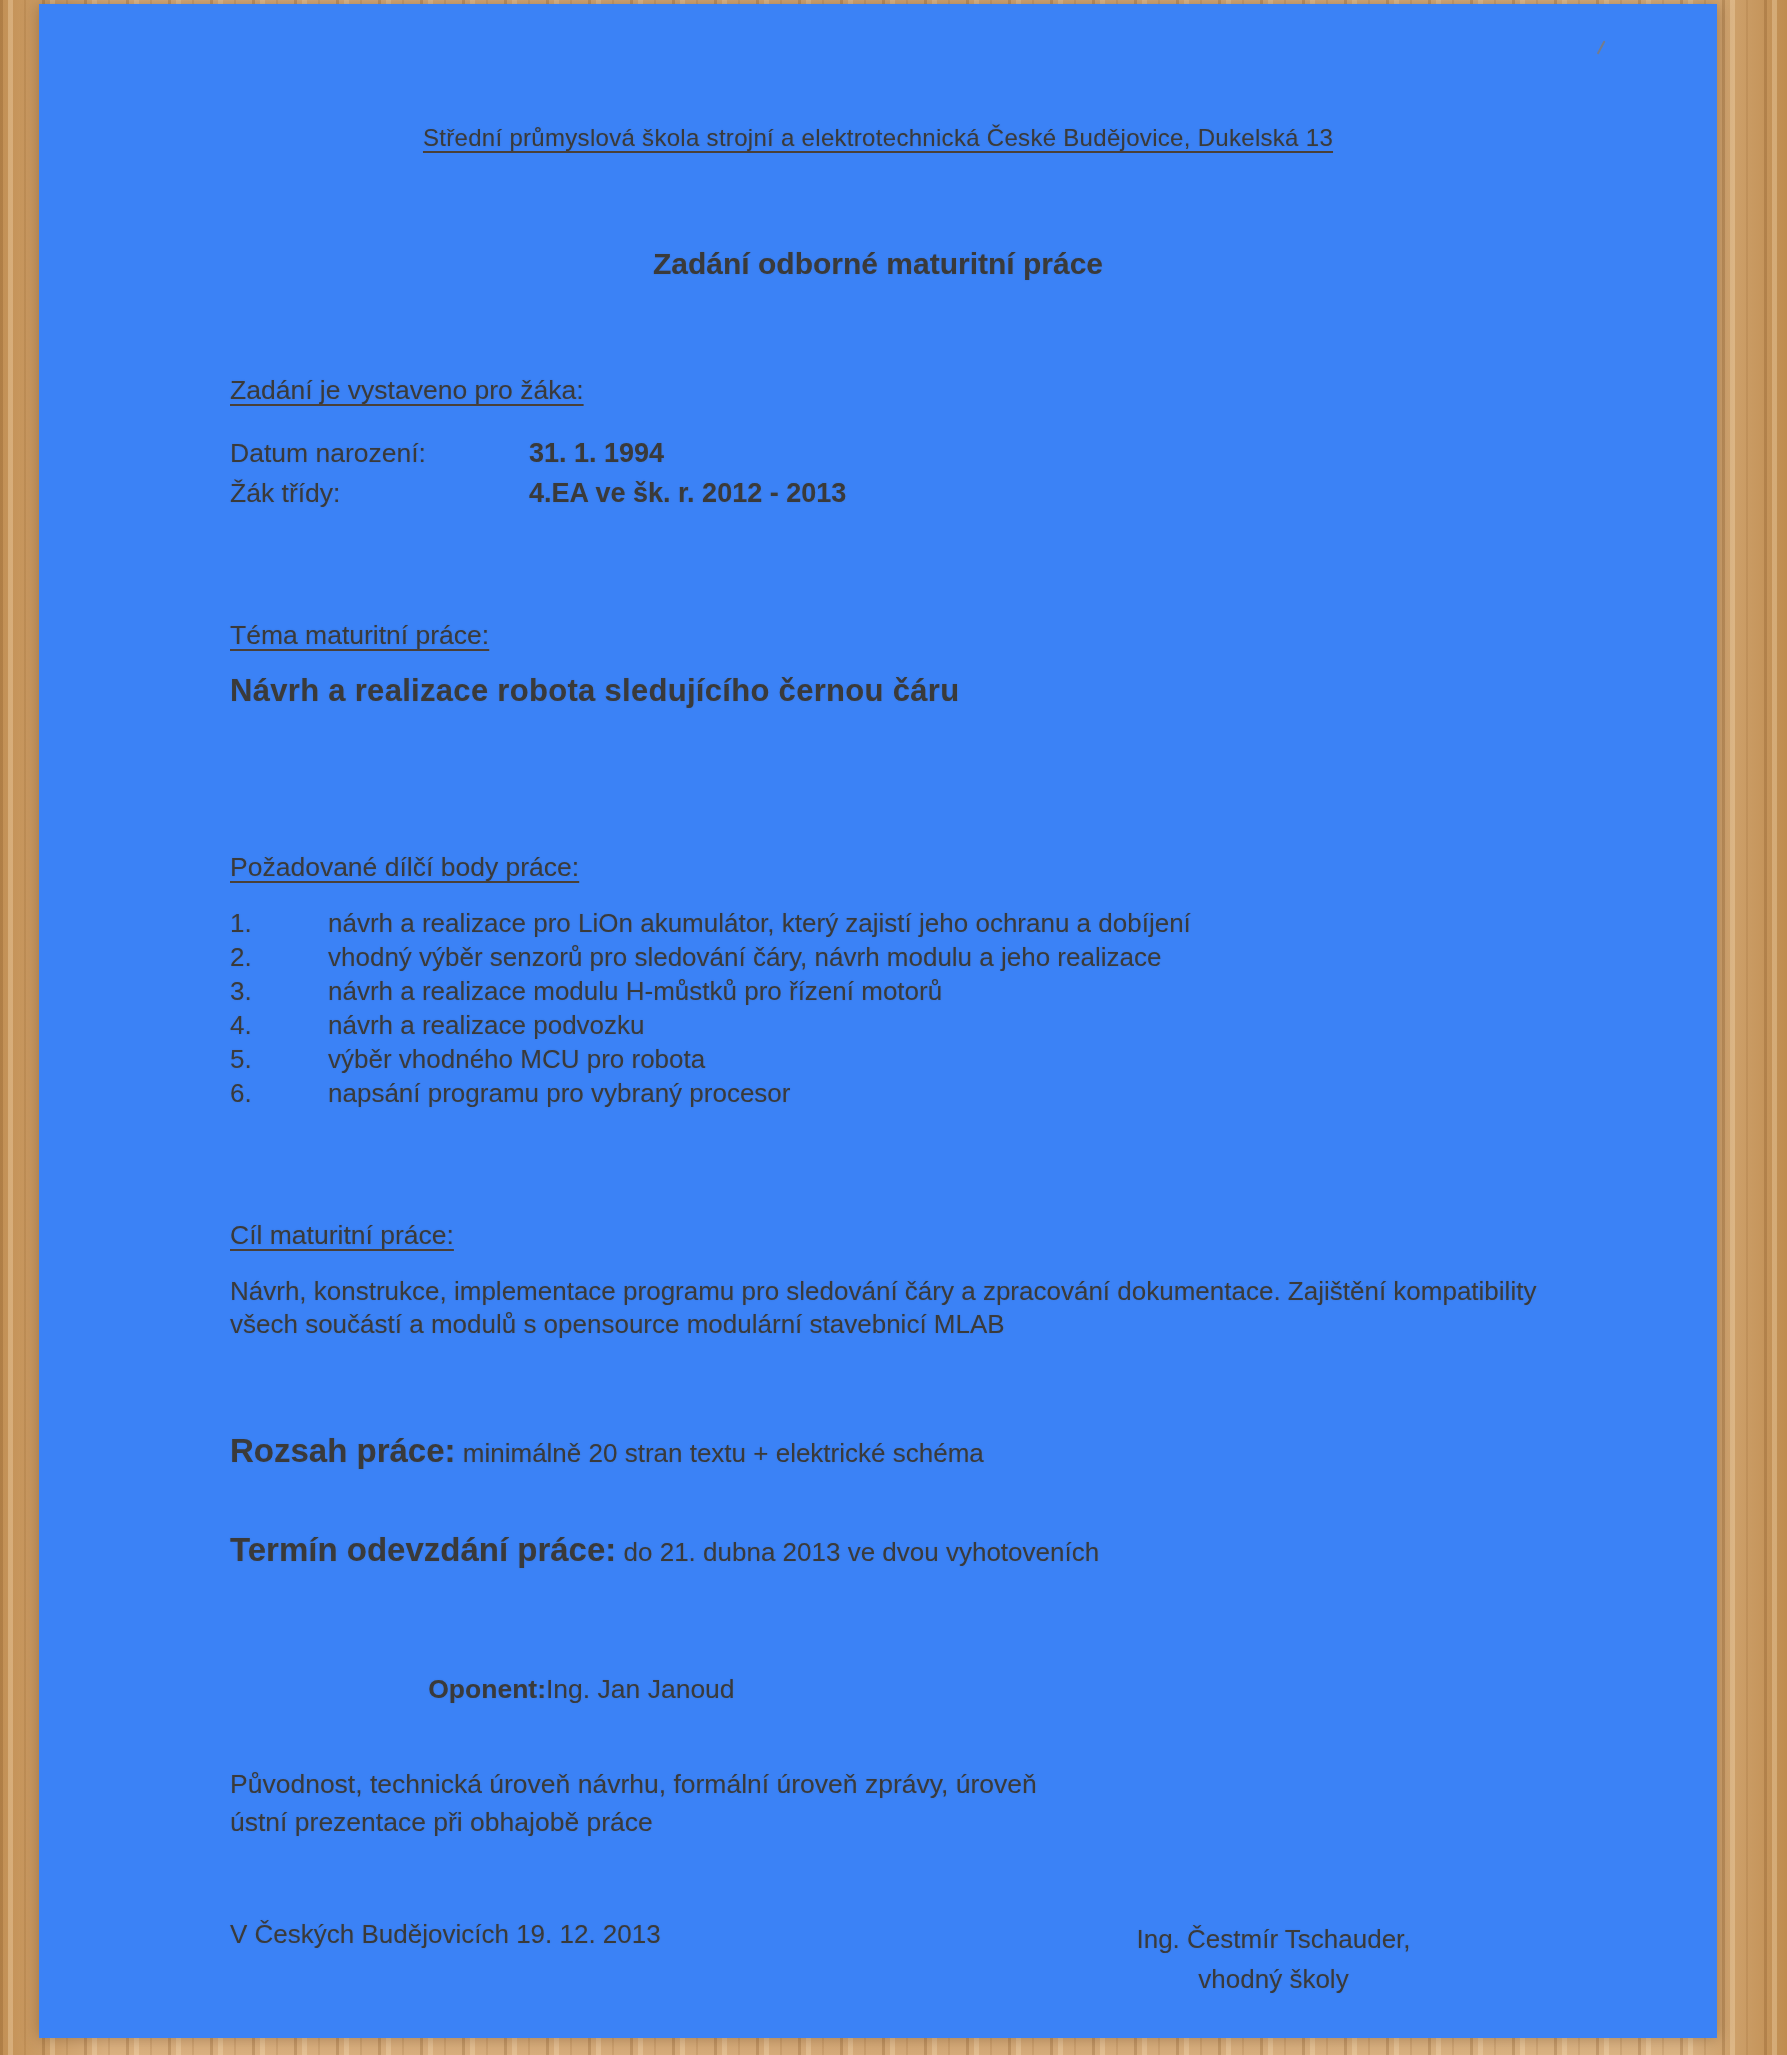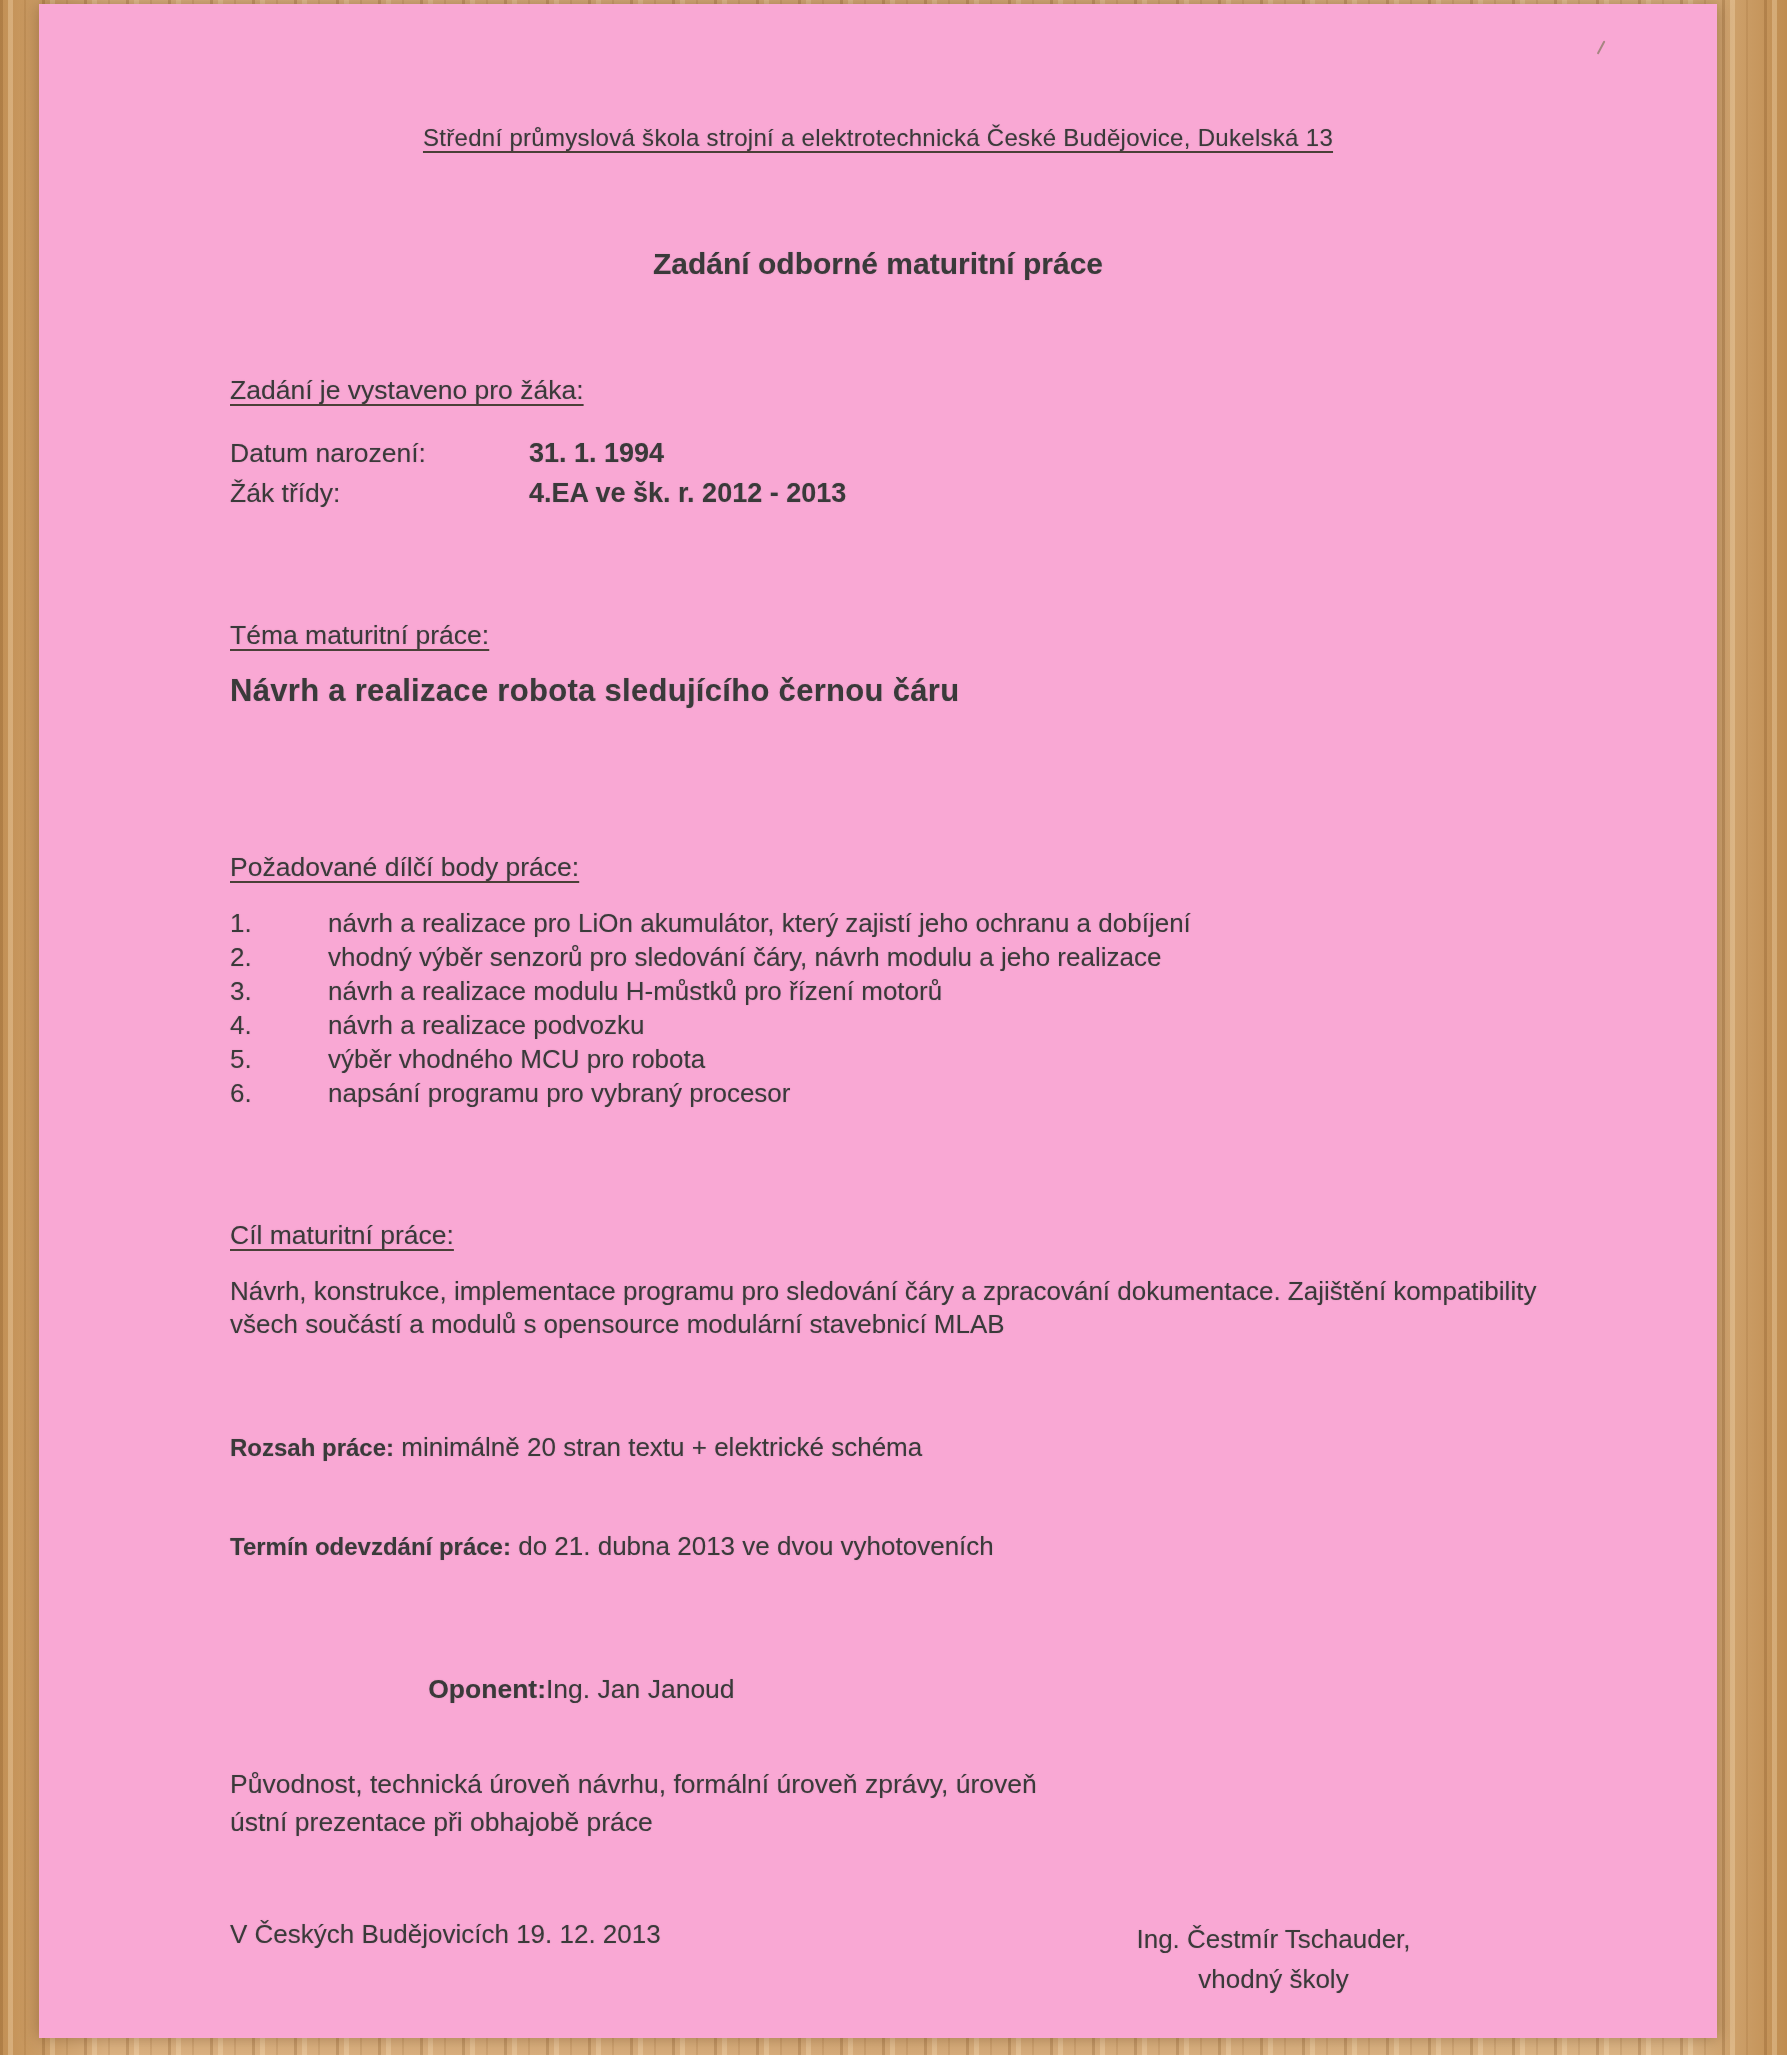--- a/index.html
+++ b/index.html
@@ -9,21 +9,21 @@
     background-color:#cfa26d;
     background-image:
       repeating-linear-gradient(90deg,
         rgba(110,64,18,0.22) 0 2.8px, rgba(0,0,0,0) 2.8px 8.4px,
         rgba(255,232,196,0.30) 8.4px 12.6px, rgba(0,0,0,0) 12.6px 24px,
         rgba(120,70,20,0.12) 24px 26.5px, rgba(0,0,0,0) 26.5px 42px),
       linear-gradient(90deg,#c29055 0%,#dcb281 6%,#d6ab79 50%,#dcb585 94%,#bf8c50 100%);
   }
   .paper{
     position:absolute;left:39px;right:71px;top:4.2px;bottom:18px;
-    background:#f9a8d4;
+    background:#3b82f6;
     box-shadow:0 0 15.4px rgba(60,30,0,0.35);
   }
   .abs{position:absolute;}
   .txt{color:#3a3a3a;text-shadow:0 0 1.4px rgba(70,70,70,0.28);}
   .u{text-decoration:underline;text-decoration-thickness:2.1px;text-underline-offset:4.9px;text-decoration-color:#4a4038;}
   .center{left:105px;right:105px;text-align:center;}
   .header-line{top:120px;font-size:24px;letter-spacing:0.3px;}
   .doc-title{top:243px;font-size:30px;font-weight:bold;}
   .sec-heading{font-size:26.5px;}
   .h-student{top:371px;left:191px;}
@@ -33,21 +33,21 @@
   .row .val{font-weight:bold;font-size:27px;}
   .h-topic{top:616px;left:191px;}
   .topic-title{top:669px;left:191px;font-size:31px;font-weight:bold;letter-spacing:0.3px;}
   .h-req{top:848px;left:191px;}
   .req-list{top:902px;left:191px;width:1369px;}
   .req-item{display:flex;line-height:34px;font-size:26px;}
   .req-item .num{width:98px;}
   .h-goal{top:1216px;left:191px;}
   .goal-text{top:1271px;left:191px;width:1330px;font-size:26px;line-height:33px;}
   .inline-line{font-size:26px;}
-  .inline-line b{font-size:24px;}
+  .inline-line b{font-size:33px;}
   .l-rozsah{top:1428px;left:191px;}
   .l-termin{top:1527px;left:191px;}
   .pair{display:flex;font-size:26.5px;}
   .pair .plbl{font-weight:bold;}
   .l-vedouci{top:1613px;left:191px;}
   .l-vedouci .plbl{width:316px;}
   .l-oponent{top:1670px;left:191px;}
   .l-oponent .plbl{width:316px;text-align:right;}
   .l-kriteria{top:1761px;left:191px;}
   .l-kriteria .plbl{width:411px;}

